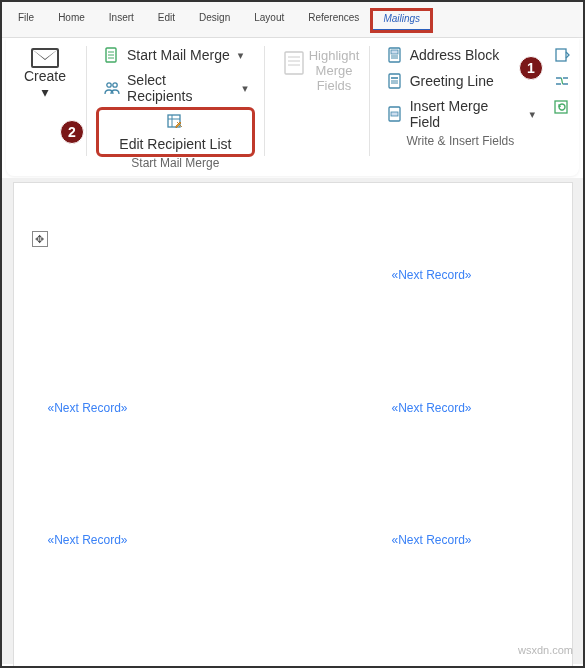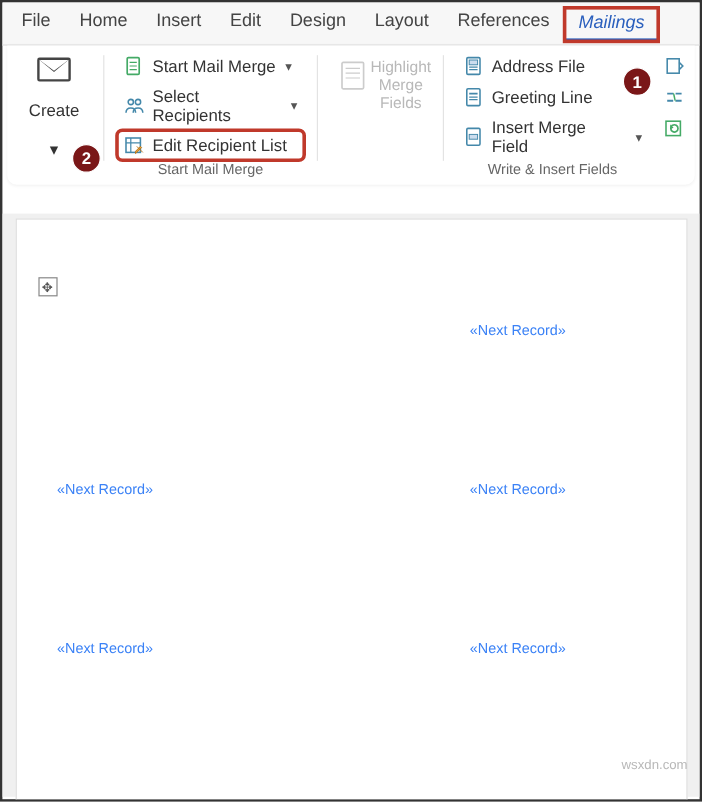--- a/index.html
+++ b/index.html
@@ -19,21 +19,21 @@
     background: #f7f7f7;
     border-bottom: 1px solid #e0e0e0;
     display: flex;
     align-items: center;
     padding: 0 4px;
     height: 36px;
     gap: 0;
   }
   .tab {
     padding: 7px 12px 8px;
-    font-size: 15px;
+    font-size: 10px;
     color: #444;
     cursor: pointer;
     border-bottom: 3px solid transparent;
   }
   .tab.active {
     color: #2a5fbd;
     border-bottom: 3px solid #2a5fbd;
     font-weight: 400;
   }
   .tab.boxed {
@@ -70,25 +70,26 @@
     font-size: 12px;
     color: #666;
     padding: 2px 0 4px;
   }
   .vbox { display: flex; flex-direction: column; gap: 4px; }
   .hrow { display: flex; align-items: center; gap: 6px; padding: 2px 4px; border-radius: 3px; cursor: pointer; }
   .hrow .chev { margin-left: 2px; font-size: 11px; color: #555; }
   .hrow.boxed {
     outline: 3px solid #c0392b;
     outline-offset: 0;
+    flex-direction: column;
   }
   .icon { width: 18px; height: 18px; display: inline-flex; align-items: center; justify-content: center; flex-shrink:0; }
   .create-btn {
     display: flex; flex-direction: column; align-items: center;
-    padding: 4px 8px; gap: 16px; cursor: pointer;
+    padding: 4px 8px; gap: 0; cursor: pointer;
   }
   .create-btn .env-icon { width: 28px; height: 20px; border: 2px solid #444; border-radius: 2px; position: relative; background: #fff; }
   .create-btn .env-icon::after {
     content: ""; position: absolute; left: 0; right: 0; top: 0;
     border-left: 12px solid transparent; border-right: 12px solid transparent;
     border-top: 9px solid #fff;
   }
   .create-btn .env-icon::before {
     content: ""; position: absolute; left: 0; right: 0; top: 0;
     width: 0; height: 0;
@@ -127,21 +128,21 @@
     position: absolute;
     width: 24px; height: 24px; border-radius: 50%;
     background: #7a1718; color: #fff;
     display: flex; align-items: center; justify-content: center;
     font-weight: bold; font-size: 14px;
     border: 1px solid #fff;
     z-index: 5;
   }
   .small-iconcol { display:flex; flex-direction:column; gap:8px; padding:4px 2px 0 2px; }
   .watermark {
-    position: absolute; right: 10px; bottom: 22px; font-size: 11px; color: #b8b8b8;
+    position: absolute; right: 10px; bottom: 10px; font-size: 11px; color: #b8b8b8;
   }
   svg { display:block; }
 </style>
 </head>
 <body>
 
 <div class="tabs">
   <div class="tab">File</div>
   <div class="tab">Home</div>
   <div class="tab">Insert</div>
@@ -231,21 +232,21 @@
     <div class="vbox">
       <div class="hrow">
         <span class="icon">
           <svg width="18" height="18" viewBox="0 0 18 18">
               <rect x="3" y="2" width="11" height="14" rx="1" fill="none" stroke="#48a" stroke-width="1.3"></rect>
               <rect x="5" y="4" width="7" height="4" fill="#cde" stroke="#48a" stroke-width="0.8"></rect>
               <line x1="5" y1="10" x2="12" y2="10" stroke="#48a"></line>
               <line x1="5" y1="12" x2="12" y2="12" stroke="#48a"></line>
             </svg>
         </span>
-        <span>Address File</span>
+        <span>Address Block</span>
       </div>
       <div class="hrow">
         <span class="icon">
           <svg width="18" height="18" viewBox="0 0 18 18">
               <rect x="3" y="2" width="11" height="14" rx="1" fill="none" stroke="#48a" stroke-width="1.3"></rect>
               <line x1="5" y1="6" x2="12" y2="6" stroke="#48a" stroke-width="1.6"></line>
               <line x1="5" y1="9" x2="12" y2="9" stroke="#48a"></line>
               <line x1="5" y1="11" x2="12" y2="11" stroke="#48a"></line>
             </svg>
         </span>

